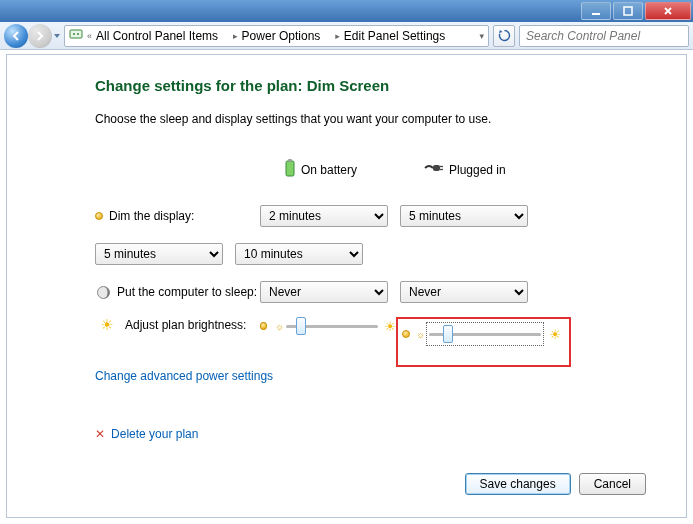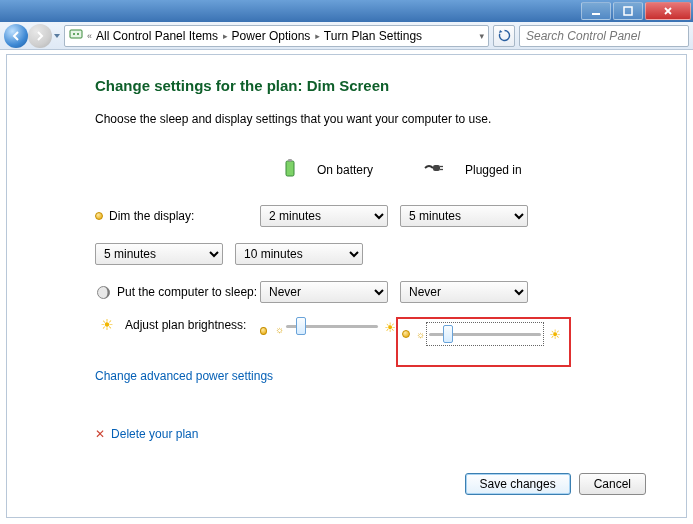--- a/index.html
+++ b/index.html
@@ -14,45 +14,45 @@
   .win-btn svg { width:10px; height:10px; }
 
   
   .navrow { height: 28px; background: linear-gradient(#eef4fb,#dfe9f5); border-bottom:1px solid #b8c7d8; display:flex; align-items:center; padding: 0 4px; gap:4px;}
   .nav-back-group { display:flex; align-items:center; gap:0;}
   .circle { width:24px; height:24px; border-radius:50%; background: radial-gradient(circle at 35% 30%, #bfe1ff, #3e89d4 60%, #1b5ca3); display:flex; align-items:center; justify-content:center; cursor:pointer;}
   .circle.disabled { background: radial-gradient(circle at 35% 30%, #e8e8e8, #cfcfcf 60%, #b0b0b0); }
   .circle svg { fill:#fff; width:12px; height:12px;}
   .mini-triangle { width:0; height:0; border-left:3px solid transparent; border-right:3px solid transparent; border-top:4px solid #5a7ca0; margin-left:2px;}
   .addr { flex:1; height:22px; background:#fff; border:1px solid #a7b7c7; border-radius:2px; display:flex; align-items:center; padding:0 4px; gap:4px;}
-  .addr .crumb { display:flex; align-items:center; gap:5px; cursor:pointer;}
+  .addr .crumb { display:flex; align-items:center; gap:15px; cursor:pointer;}
   .addr .sep { color:#666; font-size:9px; }
   .refresh { width:22px; height:22px; border:1px solid #a7b7c7; border-radius:2px; background: linear-gradient(#fdfdfd,#e9eef5); display:flex; align-items:center; justify-content:center; cursor:pointer;}
   .search { width:170px; height:22px; border:1px solid #a7b7c7; border-radius:2px; background:#fff; display:flex; align-items:center; padding:0 4px;gap:48px;}
   .search input { border:none; outline:none; flex:1; color:#555; font-style:italic;}
   .search input::placeholder { color:#777; font-style:italic;}
   .search-icon { color:#4a80b7; }
 
   
   .shell { position:absolute; top:54px; left:6px; right:6px; bottom:6px; background:#fff; border:1px solid #b8c7d8; }
   .content { padding: 22px 0 0 88px; }
   .title-el, .link { color:#1060a8; }
 
   .h { color:#0a5a2a; font-size:15px; font-weight:700; margin-bottom:18px;}
   .h { color:#0e5f3c; }
   .sub { color:#000; margin-bottom:32px;}
 
   .cols-header { display:flex; align-items:center; margin-left:160px; gap:0; margin-bottom:16px;}
-  .colh { display:flex; align-items:center; gap:20px; width:140px;}
+  .colh { display:flex; align-items:center; gap:4px; width:140px;}
 
   .row { display:flex; align-items:center; height:38px;}
   .row-label { width:165px; display:flex; align-items:center; gap:6px;}
   .row-label .ic { width:16px; height:16px; display:flex; align-items:center; justify-content:center;}
   select.combo { width:128px; height:22px; border:1px solid #a0a0a0; border-radius:2px; background:linear-gradient(#fdfdfd,#ebebeb); padding-left:4px; }
-  .cell { width:140px; display:flex; align-items:flex-end; }
+  .cell { width:140px; display:flex; align-items:center; }
 
   .slider { position:relative; width:112px; height:18px; display:flex; align-items:center;}
   .slider .track { height:3px; flex:1; background:#b8b8b8; border-radius:2px; }
   .slider .thumb { position:absolute; top:0; width:10px; height:18px; background:linear-gradient(#fafdff,#d6ecff); border:1px solid #6aa3d9; border-radius:2px; }
   .sun-ic { color:#f2b600; margin:0 4px; font-size:13px; }
   .small-sun { color:#d8a000; font-size:10px; }
 
   .highlight-box { border:2px solid #e03030; padding:4px 4px 20px 4px; margin-left:-4px;}
   .focus-rect { outline:1px dotted #666; padding:2px;}
 
@@ -113,21 +113,21 @@
     <span class="sep">«</span>
     <span class="crumb">
         <span>All Control Panel Items</span> 
         <span class="sep">▸</span>
       </span>
     <span class="crumb">
         <span>Power Options</span> 
         <span class="sep">▸</span>
       </span>
     <span class="crumb">
-        <span>Turn Plan Settings</span>
+        <span>Edit Panel Settings</span>
       </span>
     <span style="flex:1"></span>
     <span class="sep">▾</span>
   </div>
 
   <div class="refresh">
     <svg width="13" height="13" viewBox="0 0 13 13">
         <path d="M6.5 1.5 a5 5 0 1 1 -4.7 3.3" fill="none" stroke="#2a5fa0" stroke-width="1.4"></path>
         <path d="M1 4 L2 1 L4.5 3 Z" fill="#2a5fa0"></path>
       </svg>

